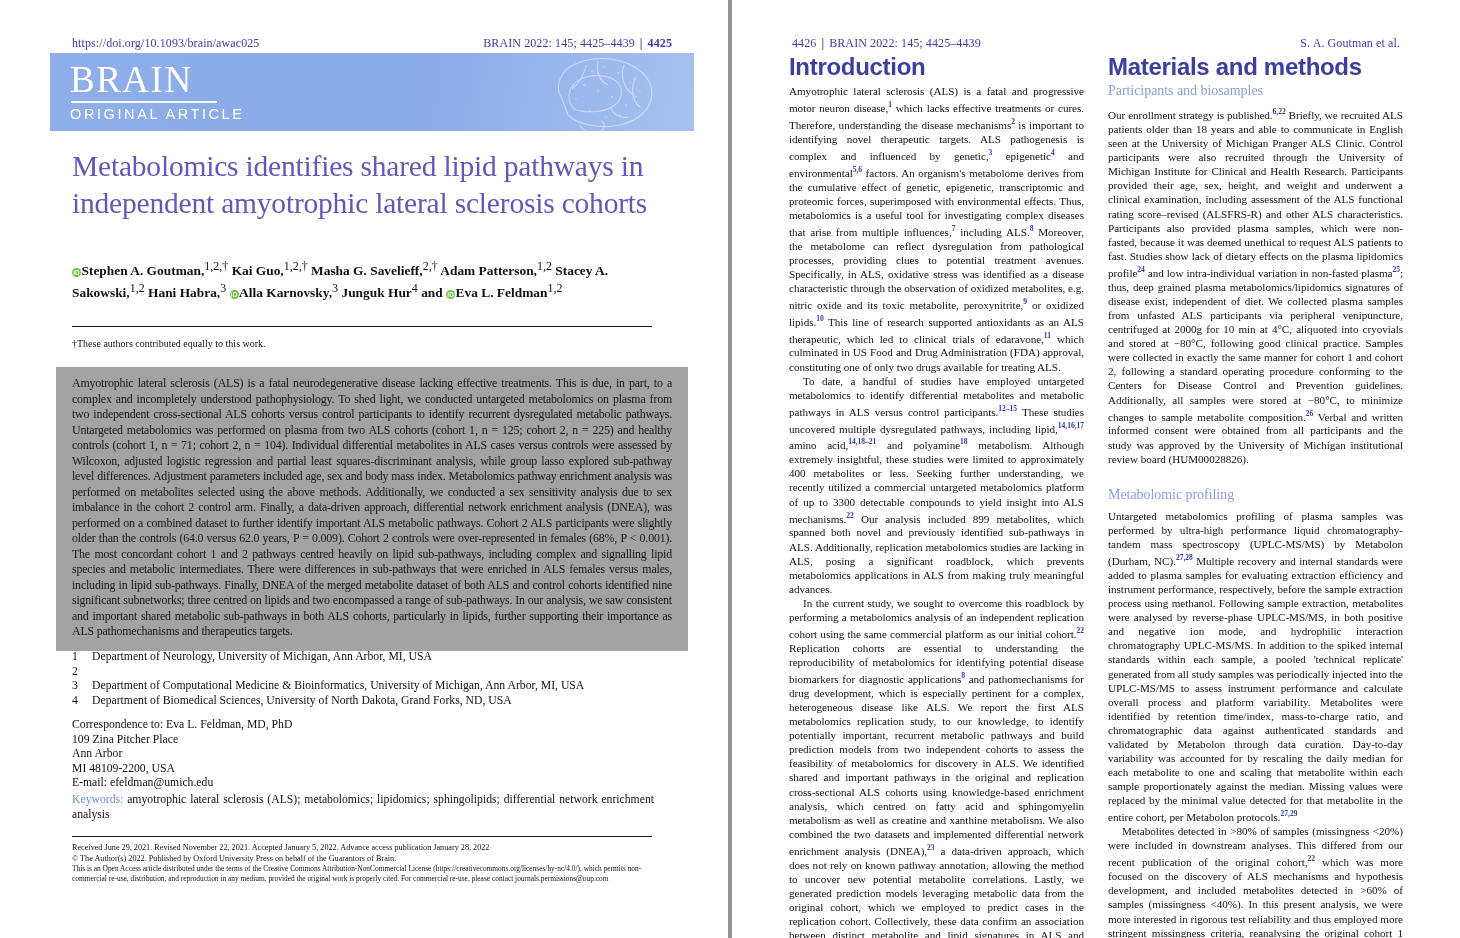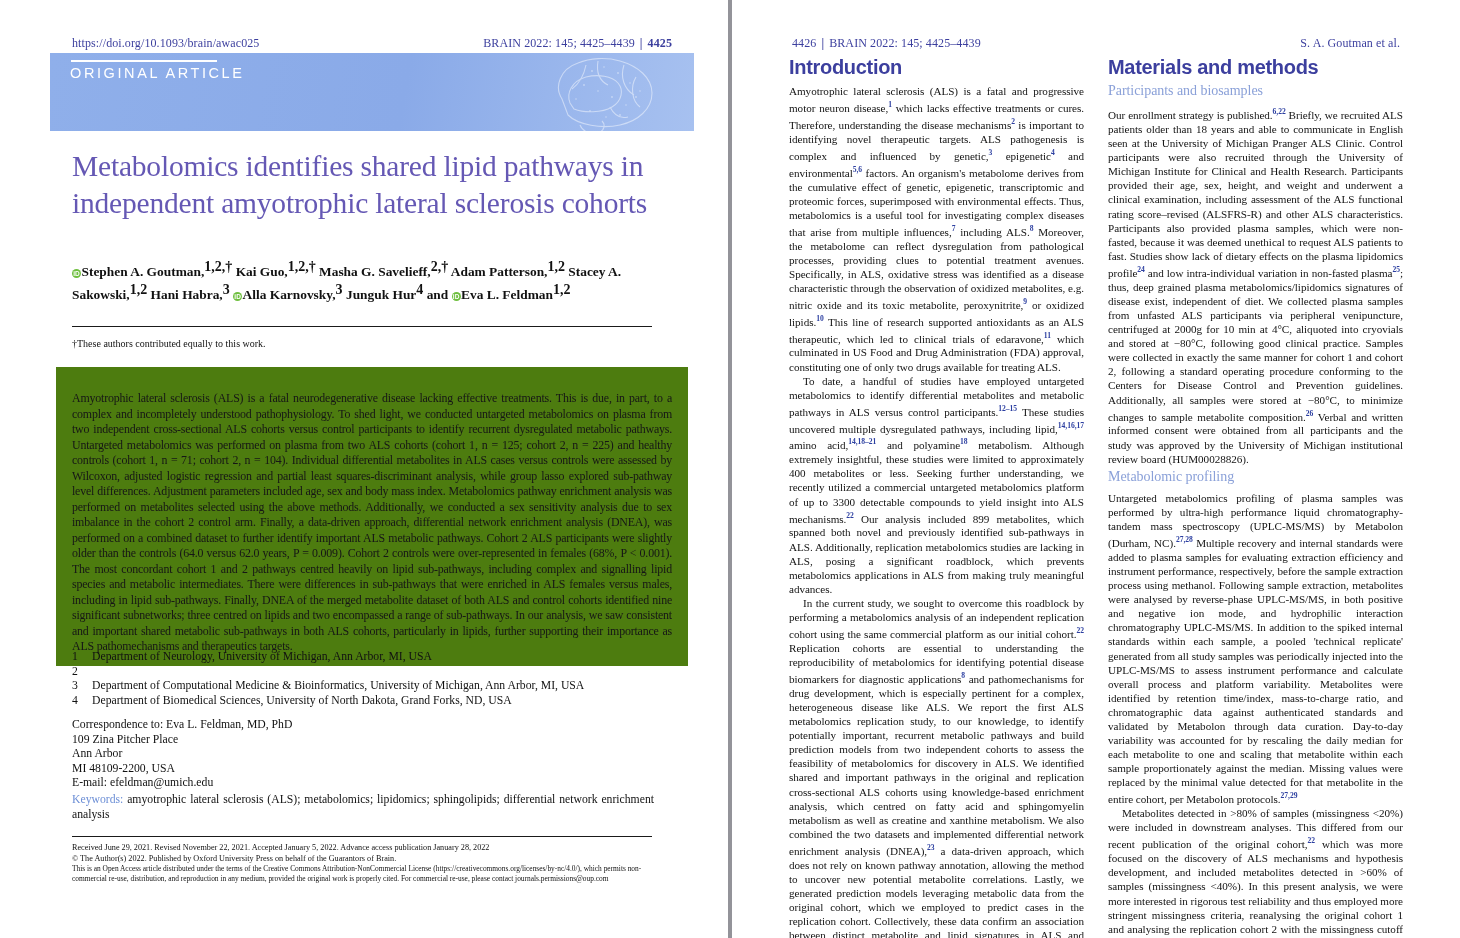--- a/index.html
+++ b/index.html
@@ -131,21 +131,21 @@
     background: #6fbf3f;
     color: #ffffff;
     font-size: 6.5px;
     line-height: 9px;
     text-align: center;
     font-family: "Liberation Sans", sans-serif;
     font-weight: bold;
     vertical-align: 0.5px;
     margin-right: 0.5px;
   }
-  .authors sup { font-size: 14px; font-weight: bold; }
+  .authors sup { font-size: 12px; font-weight: normal; }
 
   .rule-thin {
     position: absolute;
     left: 72px;
     width: 580px;
     height: 1px;
     background: #1a1a1a;
   }
   .rule-authors { top: 326px; }
 
@@ -156,22 +156,22 @@
     font-size: 10px;
     color: #111111;
   }
 
   
   .abstract {
     position: absolute;
     left: 56px;
     top: 367px;
     width: 632px;
-    background: #4d7c0f;
-    padding: 24px 16px 11px 16px;
+    background: #a3a3a3;
+    padding: 9px 16px 11px 16px;
     box-sizing: border-box;
     font-size: 11.9px;
     line-height: 15.5px;
     color: #161616;
     text-align: justify;
     letter-spacing: -0.18px;
   }
   .abstract p { margin: 0; }
 
   
@@ -236,50 +236,51 @@
     line-height: 14.1px;
     color: #131313;
     text-align: justify;
     letter-spacing: -0.05px;
   }
   .col p { margin: 0; text-indent: 0; }
   .col p + p { text-indent: 14px; }
   .col sup { font-size: 7.6px; color: #2b3ea0; font-weight: bold; vertical-align: super; }
   .h1 {
     font-family: "Liberation Sans", sans-serif;
-    font-size: 20px;
+    font-size: 24px;
     font-weight: bold;
     color: #3c3f9e;
     margin: 0 0 10px 0;
     letter-spacing: -0.3px;
   }
   .h2 {
     font-family: "Liberation Serif", serif;
     font-size: 14px;
     font-weight: normal;
     color: #8aa0d8;
     margin: 0 0 7px 0;
   }
-  .h2.spaced { margin-top: 4px; }
+  .h2.spaced { margin-top: 22px; }
 </style>
 </head>
 <body>
 
 <div class="spread">
 
   <div class="page page-left">
 
     <div class="runhead left-doi">https://doi.org/10.1093/brain/awac025</div>
 
     <div class="runhead right-cit">
       <span>BRAIN 2022: 145; 4425–4439</span><span class="sep">|</span><span class="bold">4425</span>
     </div>
 
     <div class="banner">
       <div class="banner-logo">
+        <span class="word">BRAIN</span>
         <div class="rule"></div>
         <span class="sub">ORIGINAL ARTICLE</span>
       </div>
       <svg class="banner-brain" viewBox="0 0 130 92">
         <g fill="none" stroke="#ffffff" stroke-width="1.1" opacity="0.85">
           <path d="M22 52 C14 40, 20 22, 38 16 C50 11, 66 10, 80 14 C98 19, 112 31, 112 46 C112 62, 98 74, 80 78 C62 82, 38 78, 28 68 Z"></path>
           <path d="M30 56 C26 46, 32 34, 46 30 C58 27, 72 29, 78 36 C84 43, 82 54, 72 60 C62 66, 44 66, 34 62 Z"></path>
           <path d="M40 78 C42 84, 50 88, 58 86 C64 84, 66 78, 62 74"></path>
           <path d="M58 14 C56 26, 60 34, 68 38"></path>
           <path d="M84 18 C80 30, 84 42, 94 48"></path>

